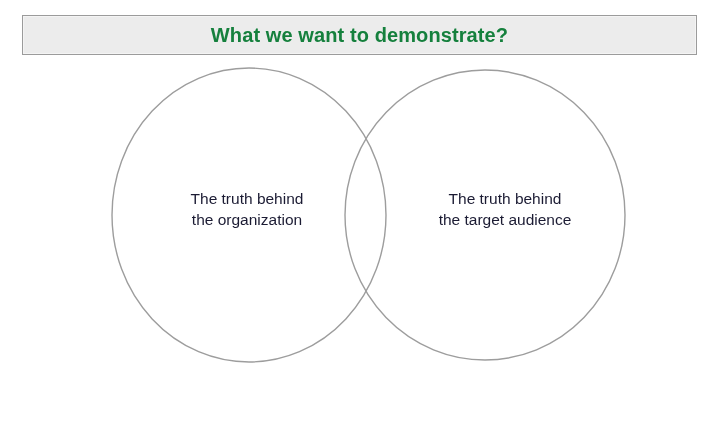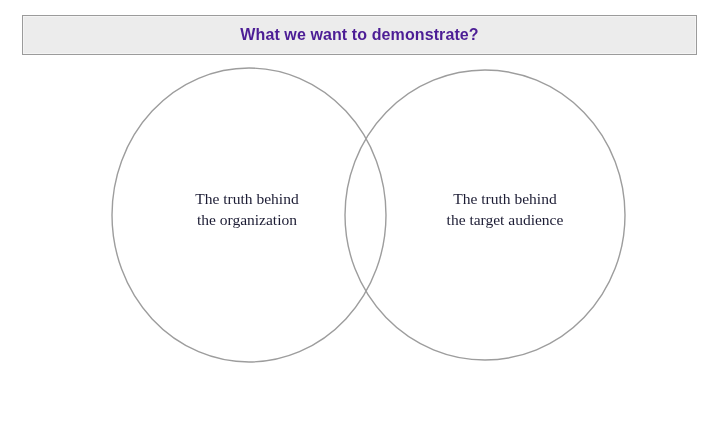--- a/index.html
+++ b/index.html
@@ -31,23 +31,23 @@
     box-shadow: inset 0 0 0 1px #f4f4f4;
     display: flex;
     align-items: center;
     justify-content: center;
   }
   .banner-top    { top: 15px; }
   .banner-bottom { top: 371px; }
 
   .banner-label {
     font-family: "Liberation Sans", sans-serif;
-    font-size: 16px;
+    font-size: 20px;
     font-weight: bold;
-    color: #4c1d95;
+    color: #15803d;
     letter-spacing: 0.1px;
     white-space: nowrap;
   }
 
   
   #venn {
     position: absolute;
     left: 0;
     top: 0;
     width: 719px;
@@ -57,21 +57,21 @@
   #venn .circle-outline {
     fill: none;
     stroke: #9d9d9d;
     stroke-width: 1.4;
   }
 
   
   .circle-label {
     position: absolute;
     text-align: center;
-    font-family: Liberation Serif, serif;
+    font-family: Liberation Sans, sans-serif;
     font-size: 15.5px;
     font-weight: normal;
     line-height: 1.38;
     color: #1b1b33;
     white-space: pre-line;
   }
   .circle-label-left {
     left: 157px;
     top: 188px;
     width: 180px;

